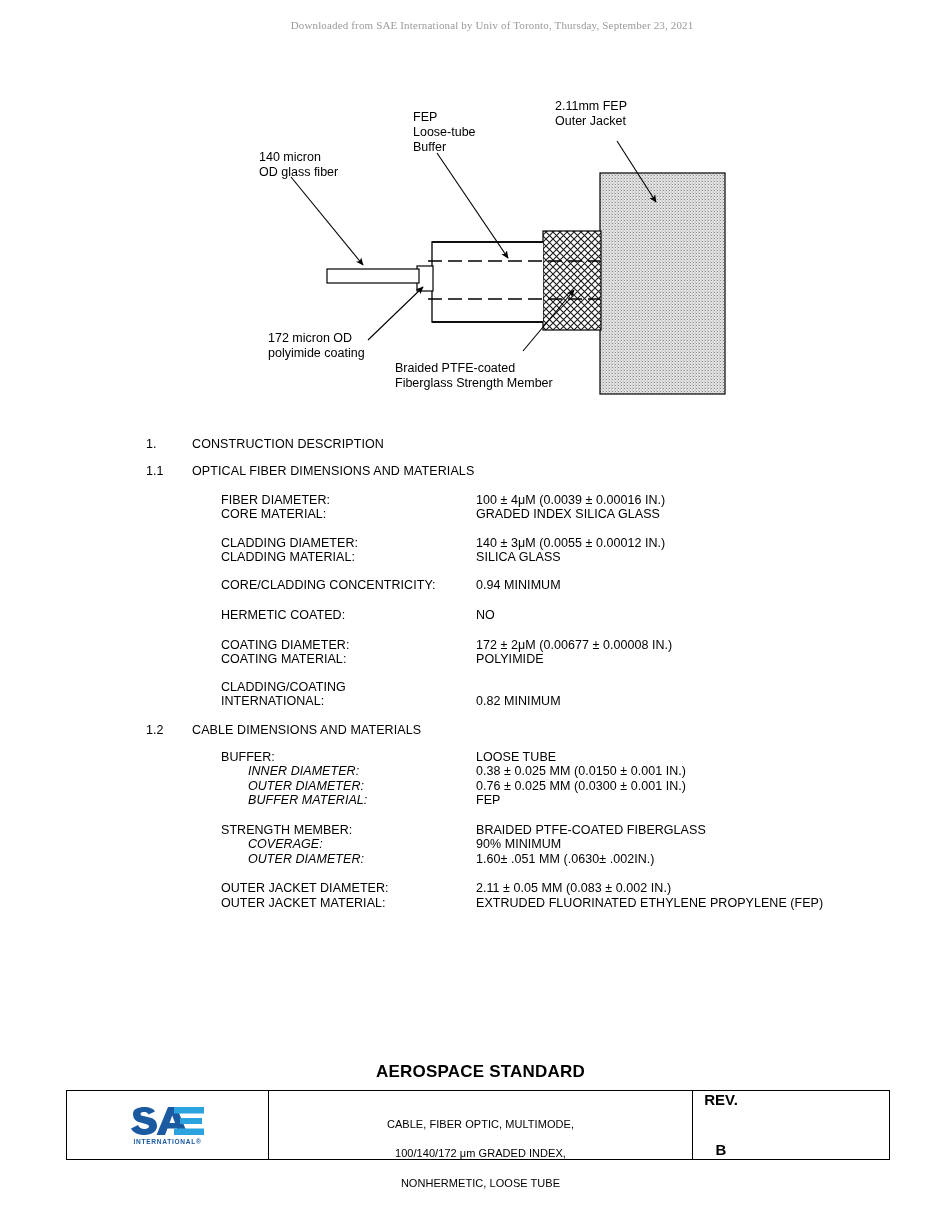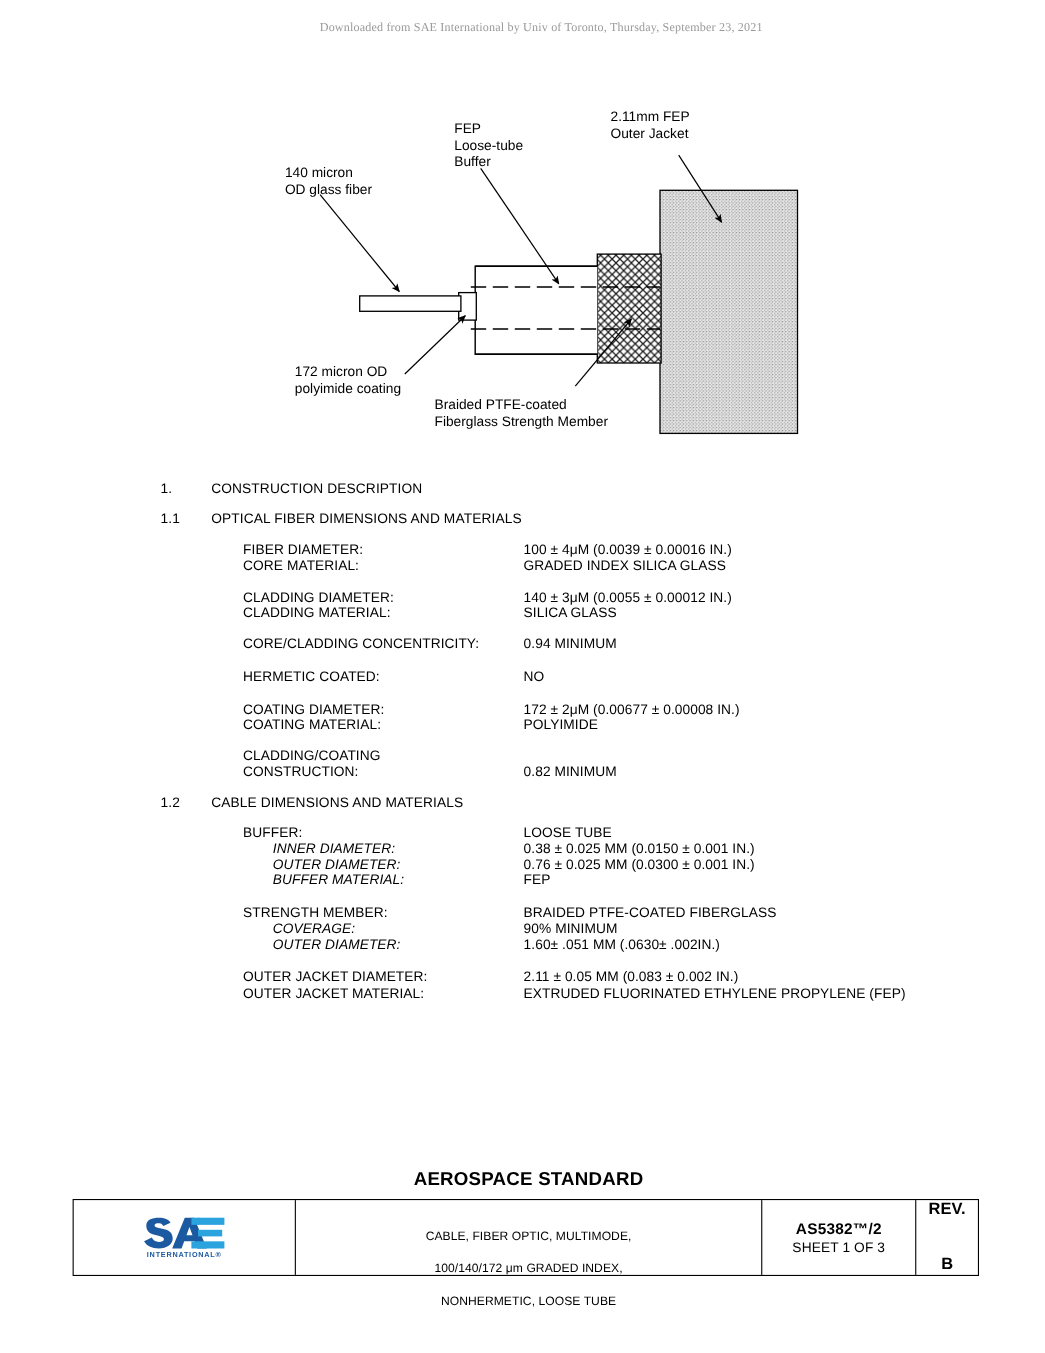--- a/index.html
+++ b/index.html
@@ -271,21 +271,21 @@
       <span class="spec-value">172 ± 2μM  (0.00677 ± 0.00008 IN.)</span>
     </div>
     <div class="spec-line" style="top:652px;">
       <span class="spec-label lbl-l0">COATING MATERIAL:</span>
       <span class="spec-value">POLYIMIDE</span>
     </div>
     <div class="spec-line" style="top:680px;">
       <span class="spec-label lbl-l0">CLADDING/COATING</span>
     </div>
     <div class="spec-line" style="top:694px;">
-      <span class="spec-label lbl-l0">CONSTRUCTION:</span>
+      <span class="spec-label lbl-l0">INTERNATIONAL:</span>
       <span class="spec-value">0.82 MINIMUM</span>
     </div>
 
     <div class="sec-row" style="top:723px;">
       <span class="sec-num">1.2</span>
       <span class="sec-title">CABLE DIMENSIONS AND MATERIALS</span>
     </div>
 
     <div class="spec-line" style="top:750px;">
       <span class="spec-label lbl-l0">BUFFER:</span>
@@ -351,24 +351,20 @@
     </div>
 
     <div class="ft-cell ft-title">
       <div class="ft-main-title">AEROSPACE STANDARD</div>
       <div class="ft-rule"></div>
       <div class="ft-sub">CABLE, FIBER OPTIC, MULTIMODE,</div>
       <div class="ft-sub">100/140/172 μm GRADED INDEX,</div>
       <div class="ft-sub">NONHERMETIC, LOOSE TUBE</div>
     </div>
 
-    <div class="ft-cell ft-doc">
-      <div class="ft-doc-num">AS5382™/2</div>
-      <div class="ft-doc-sheet">SHEET 1 OF 3</div>
-    </div>
 
     <div class="ft-cell ft-rev">
       <div class="ft-rev-label">REV.</div>
       <div class="ft-rev-val">B</div>
     </div>
   </div>
 
 </div>
 
 </body></html>

